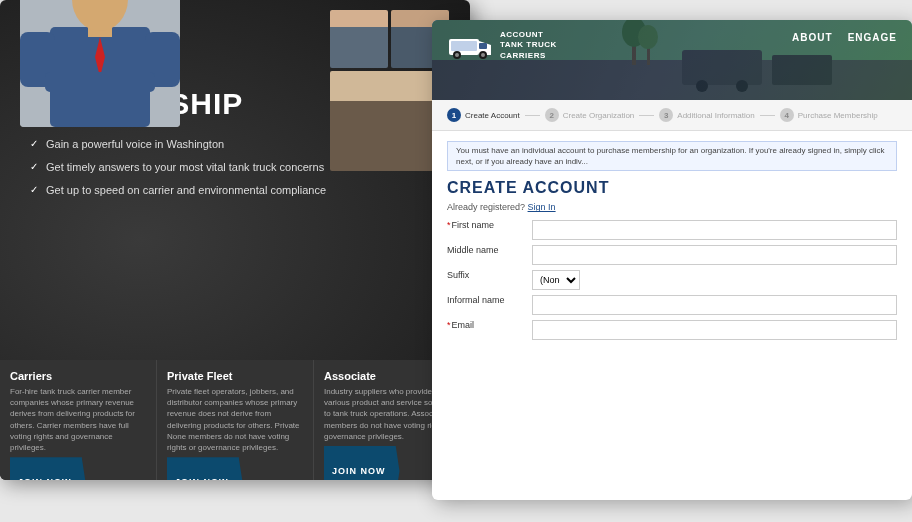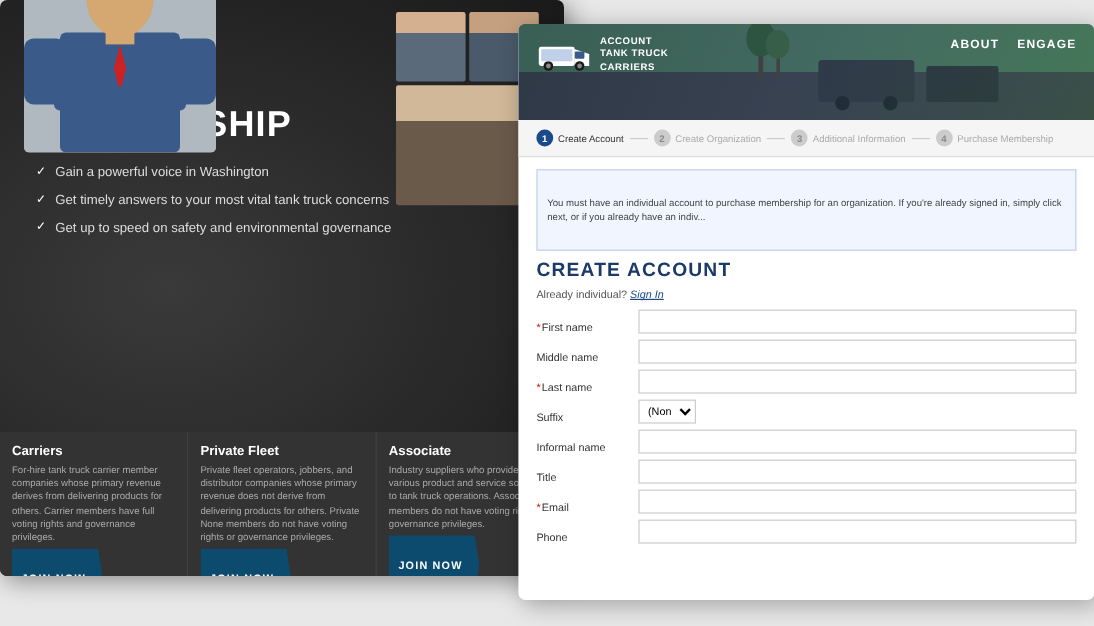--- a/index.html
+++ b/index.html
@@ -311,21 +311,21 @@
       padding: 10px 15px;
       overflow-y: auto;
       height: calc(480px - 80px - 38px);
     }
 
     .info-bar {
       background: #f0f5ff;
       border: 1px solid #c0d0f0;
       font-size: 8px;
       color: #444;
-      padding: 22px 8px;
+      padding: 3px 8px;
       margin-bottom: 8px;
       line-height: 1.4;
     }
 
     .form-title {
       font-size: 16px;
       font-weight: 700;
       color: #1a3a6a;
       margin-bottom: 5px;
       letter-spacing: 1px;
@@ -333,26 +333,25 @@
 
     .already-registered {
       font-size: 9px;
       color: #555;
       margin-bottom: 8px;
     }
 
     .already-registered a {
       color: #1a4a8a;
       text-decoration: underline;
-      font-style: italic;
     }
 
     .form-row {
       display: flex;
-      align-items: flex-end;
+      align-items: flex-start;
       margin-bottom: 5px;
     }
 
     .form-label {
       font-size: 9px;
       color: #333;
       width: 85px;
       flex-shrink: 0;
     }
 
@@ -413,21 +412,21 @@
 
     <div class="title-section">
       <div class="title-value">VALUE</div>
       <div class="title-of-our">OF OUR</div>
       <div class="title-membership">MEMBERSHIP</div>
     </div>
 
     <ul class="benefits-list">
       <li>Gain a powerful voice in Washington</li>
       <li>Get timely answers to your most vital tank truck concerns</li>
-      <li>Get up to speed on safety and environmental governance</li>
+      <li>Get up to speed on carrier and environmental compliance</li>
     </ul>
 
     <div class="person-photo">
       <svg class="person-svg" viewBox="0 0 160 200" xmlns="http://www.w3.org/2000/svg">
         <rect width="160" height="200" fill="#b0b8c0"></rect>
 
         <rect x="30" y="100" width="100" height="100" fill="#3a5a8a" rx="5"></rect>
 
         <polygon points="80,110 75,130 80,150 85,130" fill="#cc2222"></polygon>
 
@@ -530,65 +529,53 @@
       <span class="step-label">Purchase Membership</span>
     </div>
   </div>
 
   <div class="form-content">
     <div class="info-bar">You must have an individual account to purchase membership for an organization. If you're already signed in, simply click next, or if you already have an indiv...</div>
 
     <div class="form-title">CREATE ACCOUNT</div>
 
     <div class="already-registered">
-      <span>Already individual?</span>
+      <span>Already registered?</span>
       <a href="#">Sign In</a>
     </div>
 
     <div class="form-row">
       <label class="form-label required">First name</label>
       <input class="form-input" type="text" style="">
     </div>
 
     <div class="form-row">
       <label class="form-label">Middle name</label>
       <input class="form-input" type="text" style="">
     </div>
 
-    <div class="form-row">
-      <label class="form-label required">Last name</label>
-      <input class="form-input" type="text" style="">
-    </div>
 
     <div class="form-row">
       <label class="form-label">Suffix</label>
       <div class="select-row">
         <select class="form-select">
           <option>(None)</option>
           <option>Jr.</option>
           <option>Sr.</option>
           <option>II</option>
           <option>III</option>
         </select>
       </div>
     </div>
 
     <div class="form-row">
       <label class="form-label">Informal name</label>
       <input class="form-input" type="text" style="">
     </div>
 
-    <div class="form-row">
-      <label class="form-label">Title</label>
-      <input class="form-input" type="text" style="">
-    </div>
 
     <div class="form-row">
       <label class="form-label required">Email</label>
       <input class="form-input" type="text" style="">
     </div>
 
-    <div class="form-row">
-      <label class="form-label">Phone</label>
-      <input class="form-input" type="text" style="">
-    </div>
   </div>
 </div>
 
 </body></html>

